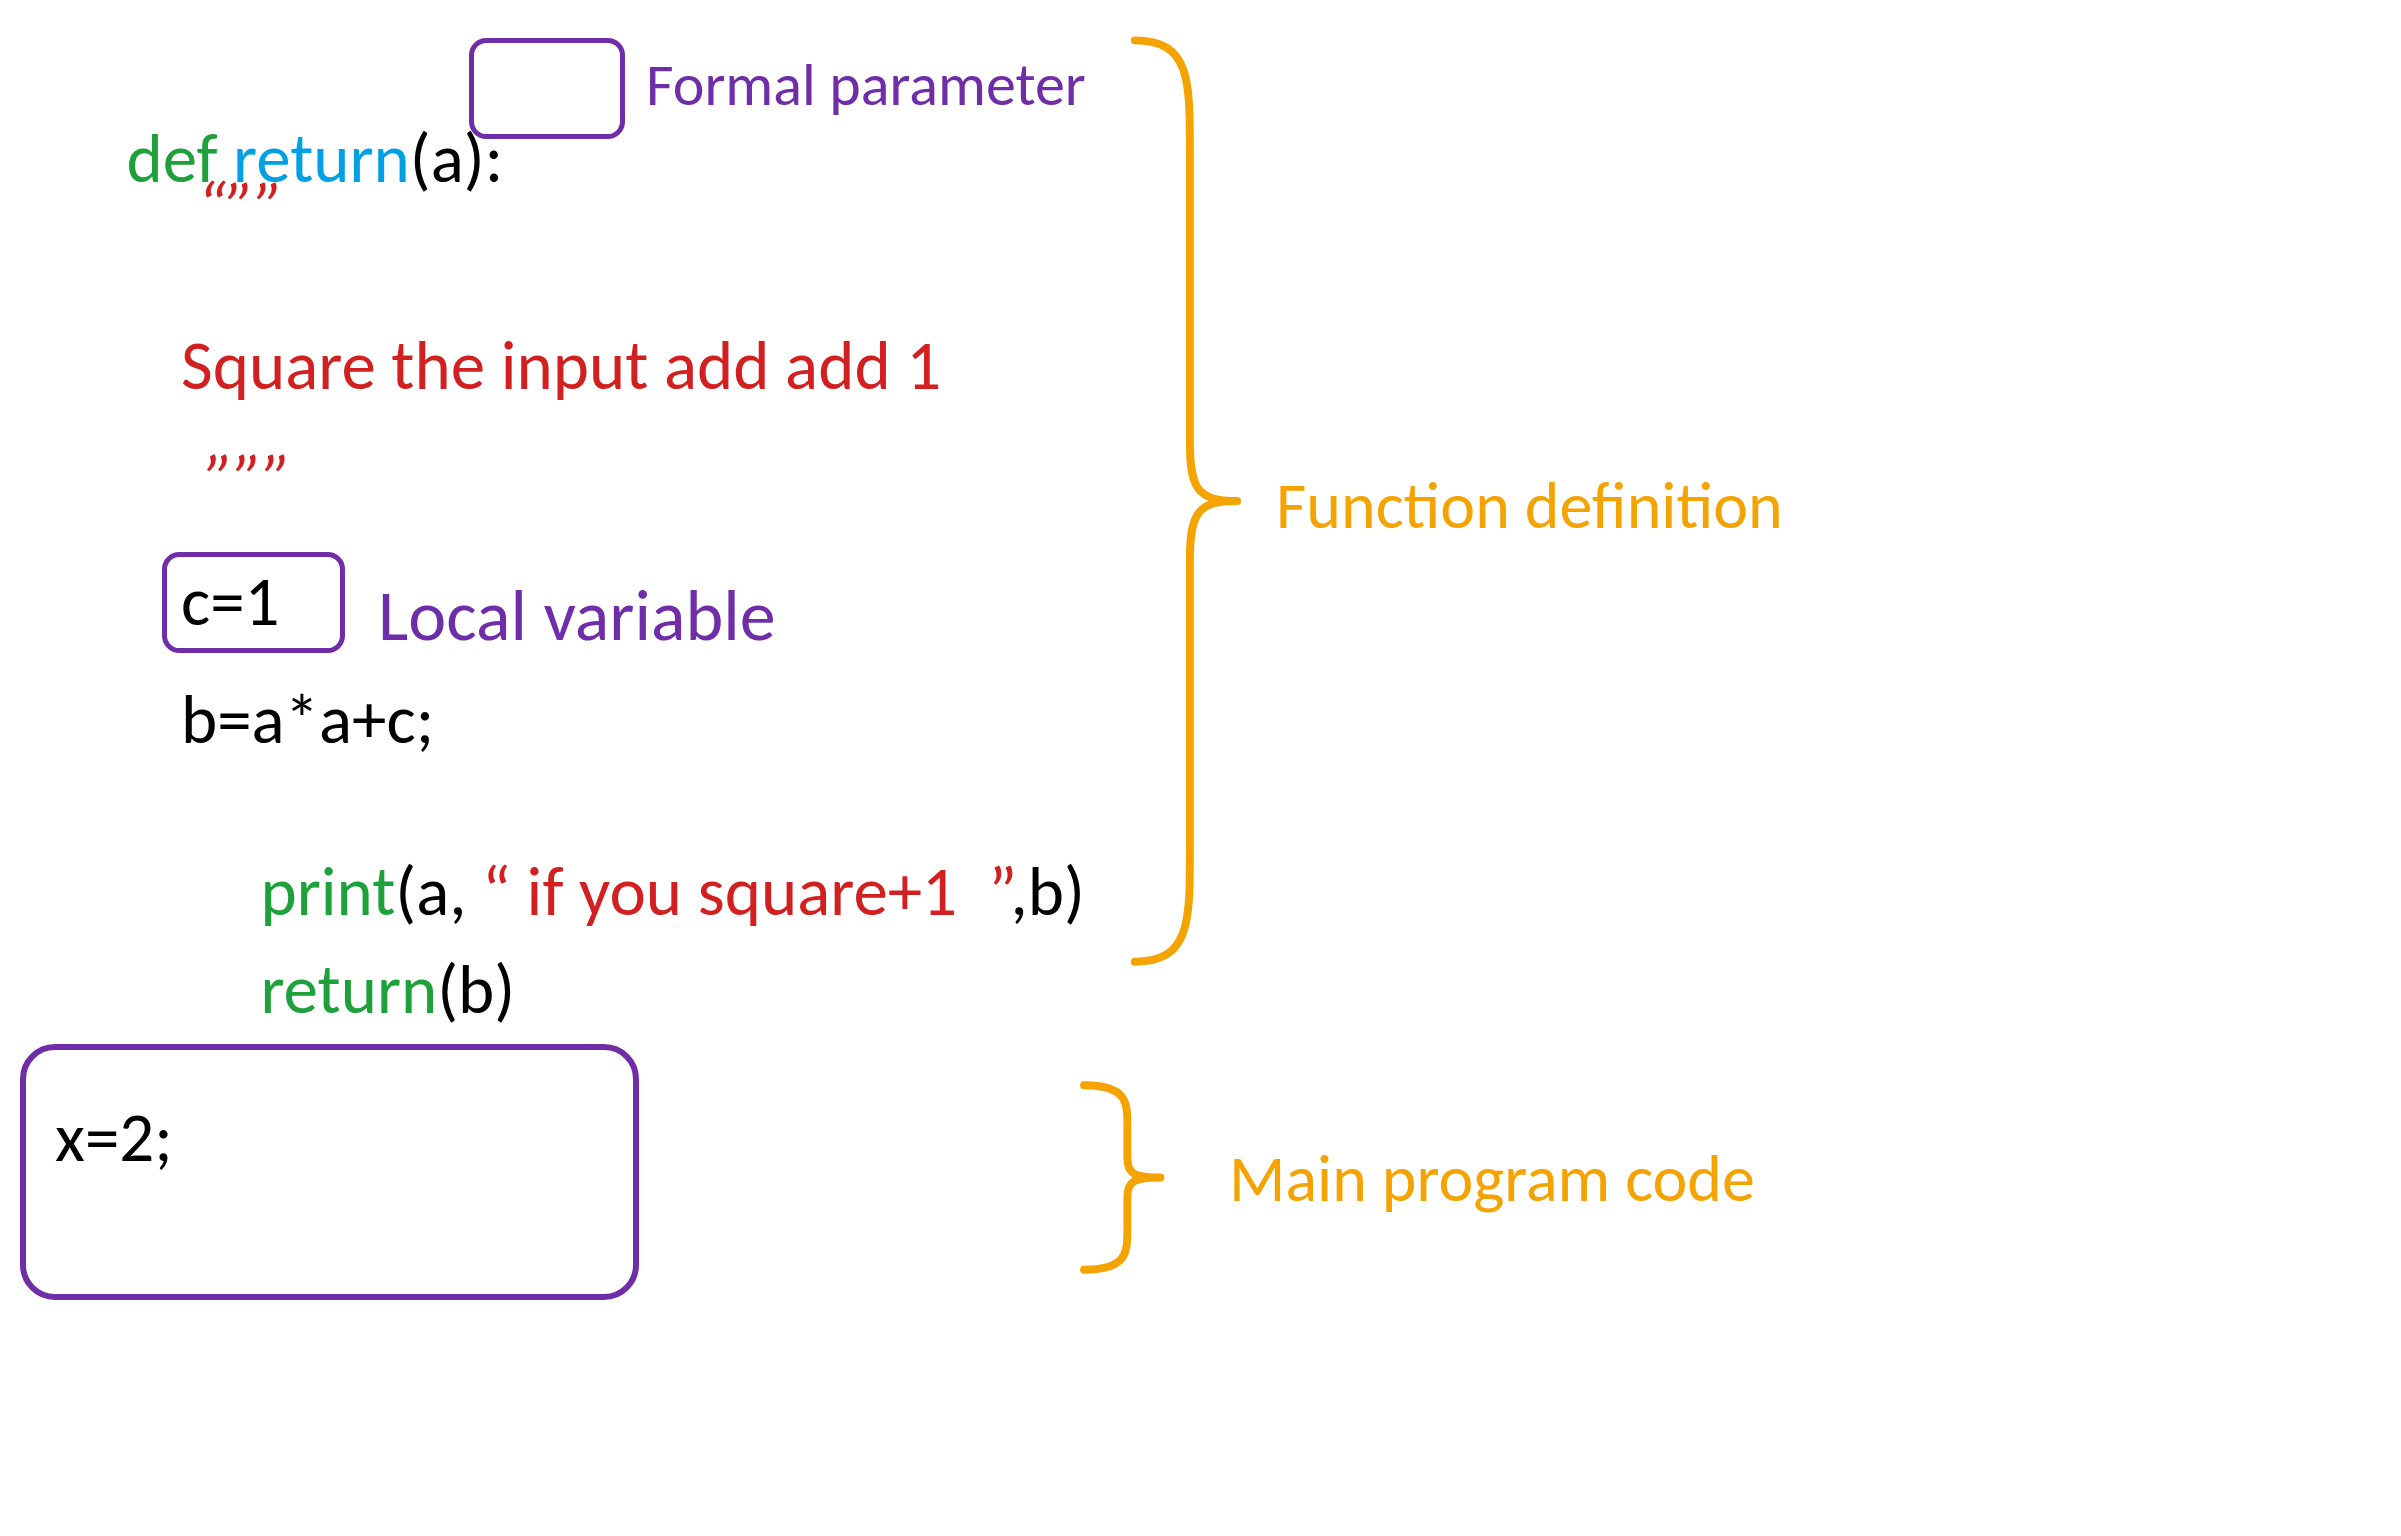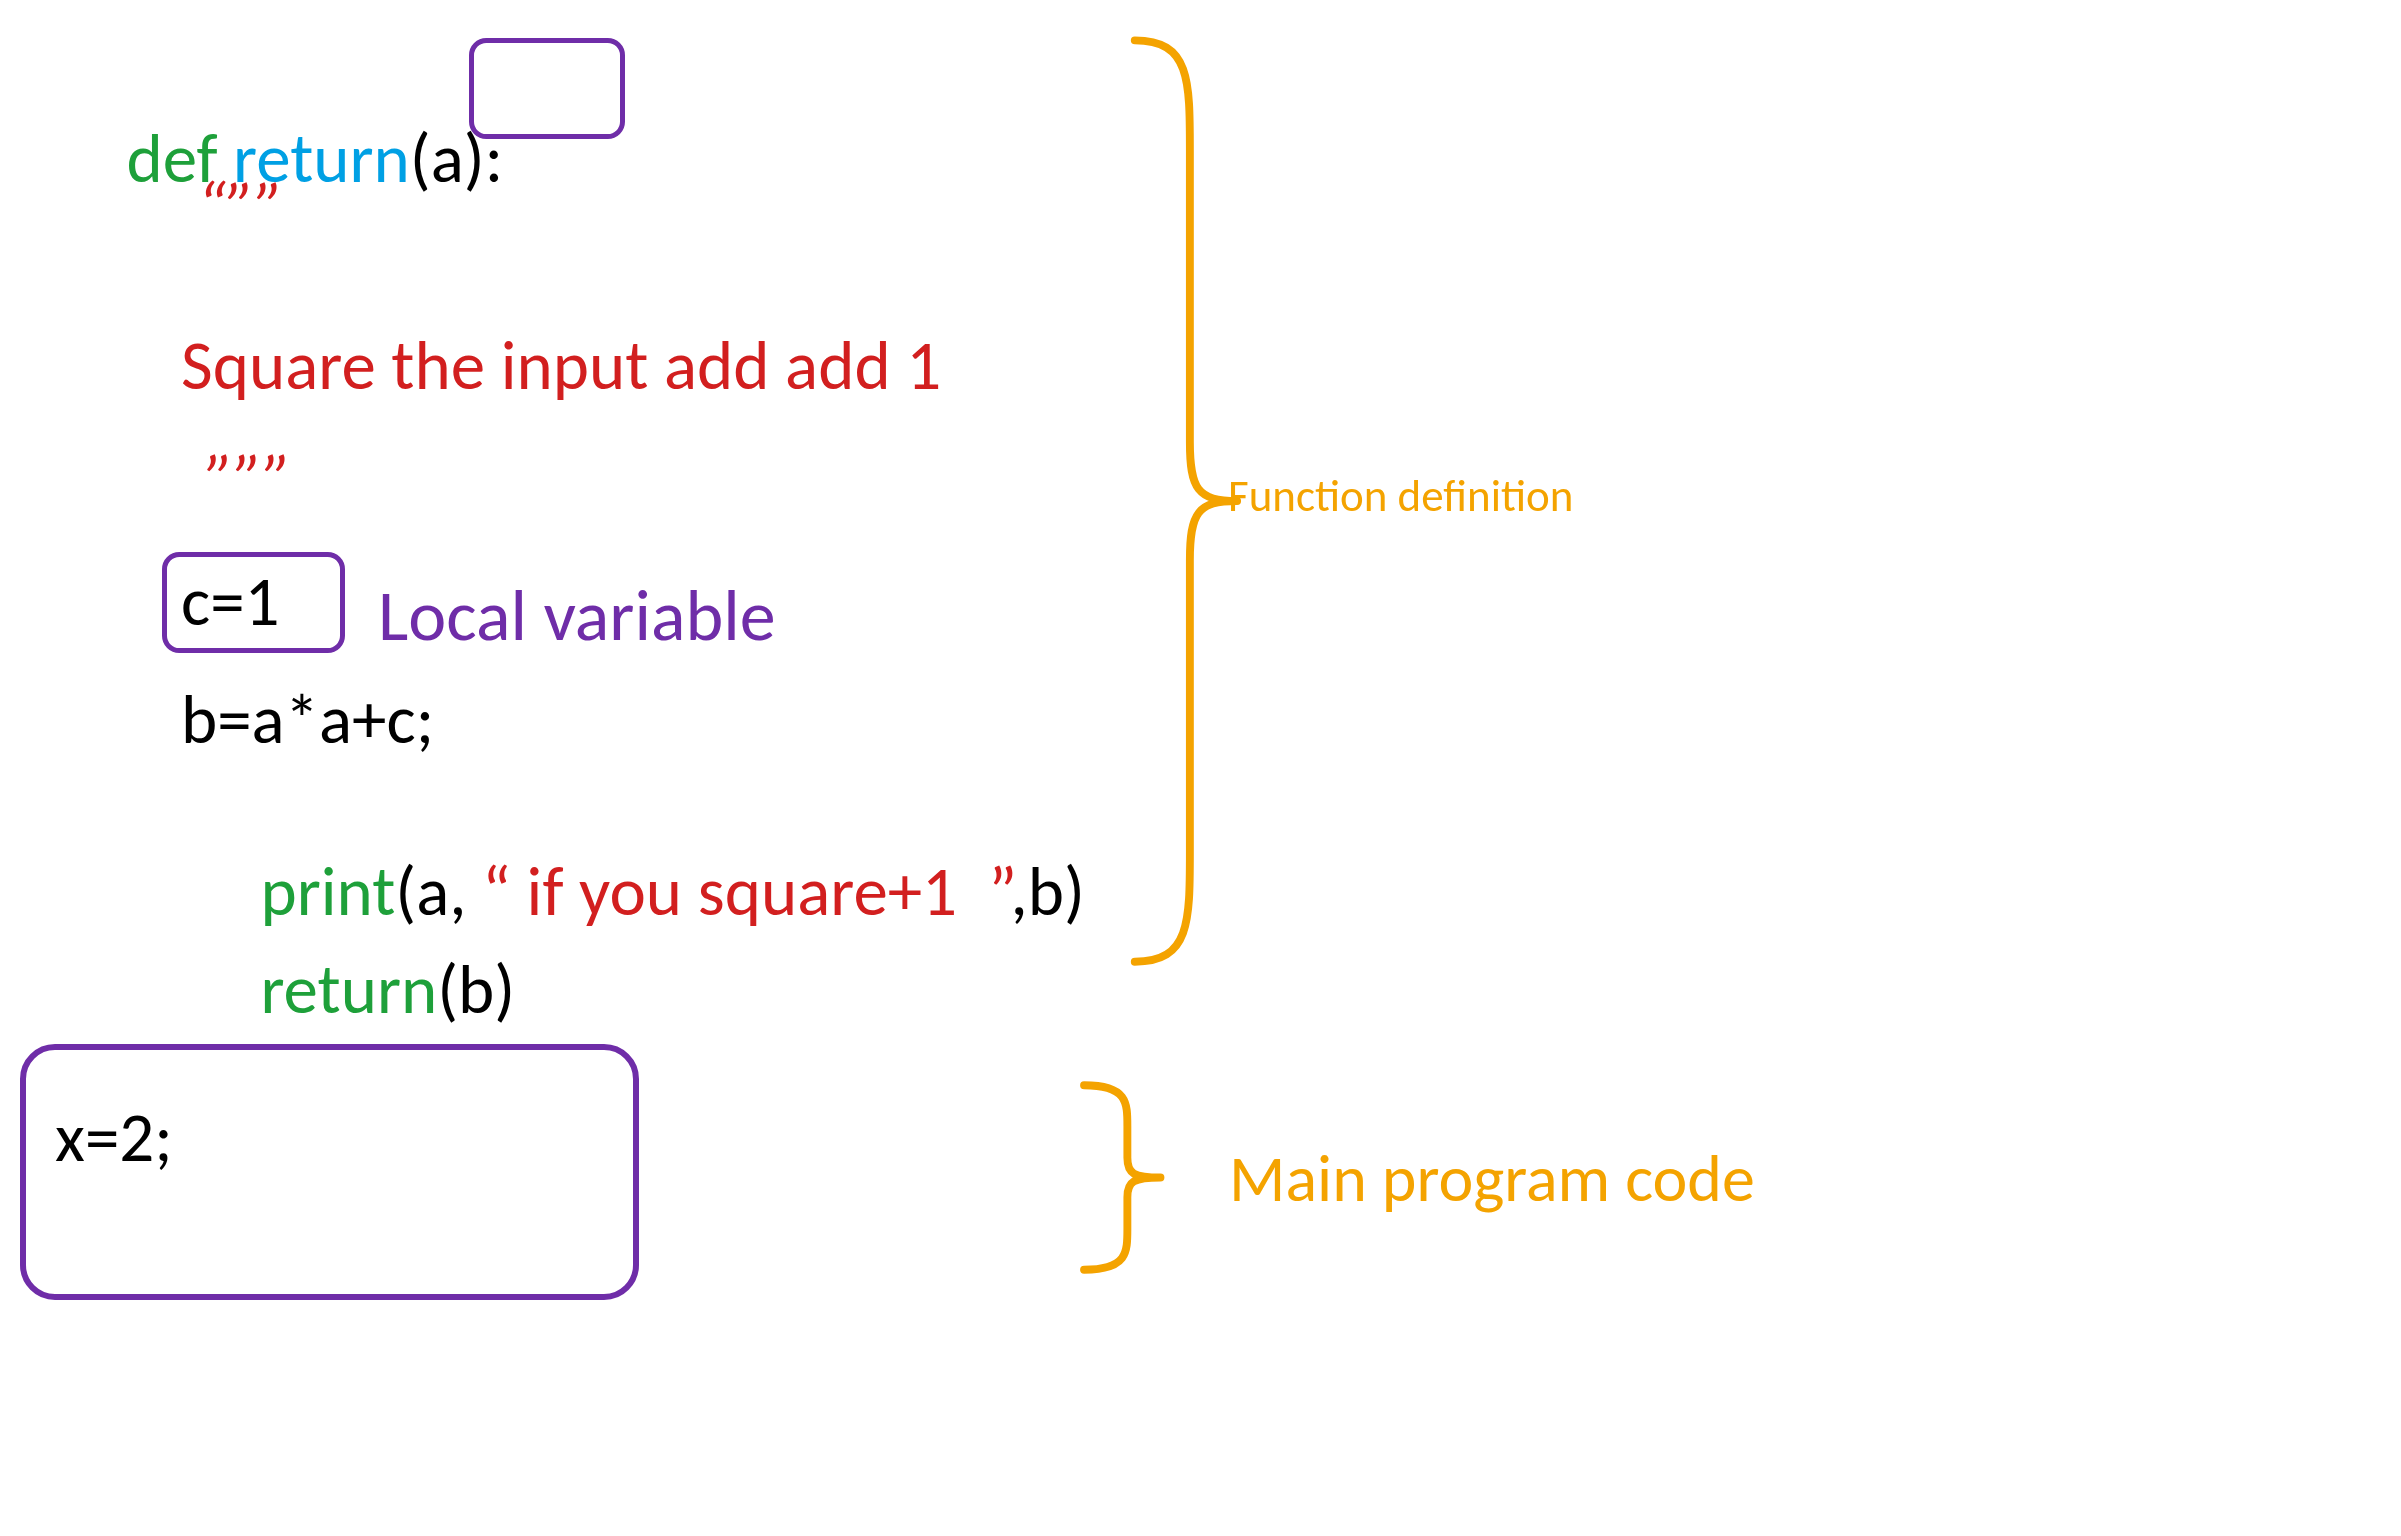--- a/index.html
+++ b/index.html
@@ -76,32 +76,33 @@
   .brace path {
     fill: none;
     stroke: #f4a300;
     stroke-width: 10;
     stroke-linecap: round;
     stroke-linejoin: round;
   }
   .braceFD { left: 1119px; top: 31.5px; width: 126px; height: 938px; }
   .braceMP { left: 1072px; top: 1079px; width: 95px; height: 197px; }
 
-  .annFD { left: 1228px; top: 473px; font-size: 45px; }
+  .annFD { left: 1276px; top: 473px; font-size: 66px; }
   .annMP { left: 1229px; top: 1146px; font-size: 66px; }
 </style>
 </head>
 <body>
 
 <div class="stage">
 
   <div class="code line1">
     <span class="green">def </span><span class="blue">return</span><span class="black">(a)</span><span class="black">:</span>
   </div>
   <div class="boxA"></div>
+  <div class="code purple annFP">Formal parameter</div>
 
   <div class="code red italic line2">“””</div>
   <div class="code red line3">Square the input add add 1</div>
   <div class="code red italic line4">”””</div>
 
   <div class="code black line5">c=1</div>
   <div class="boxC"></div>
   <div class="code purple annLV">Local variable</div>
 
   <div class="code black line6">b=a*a+c;</div>

